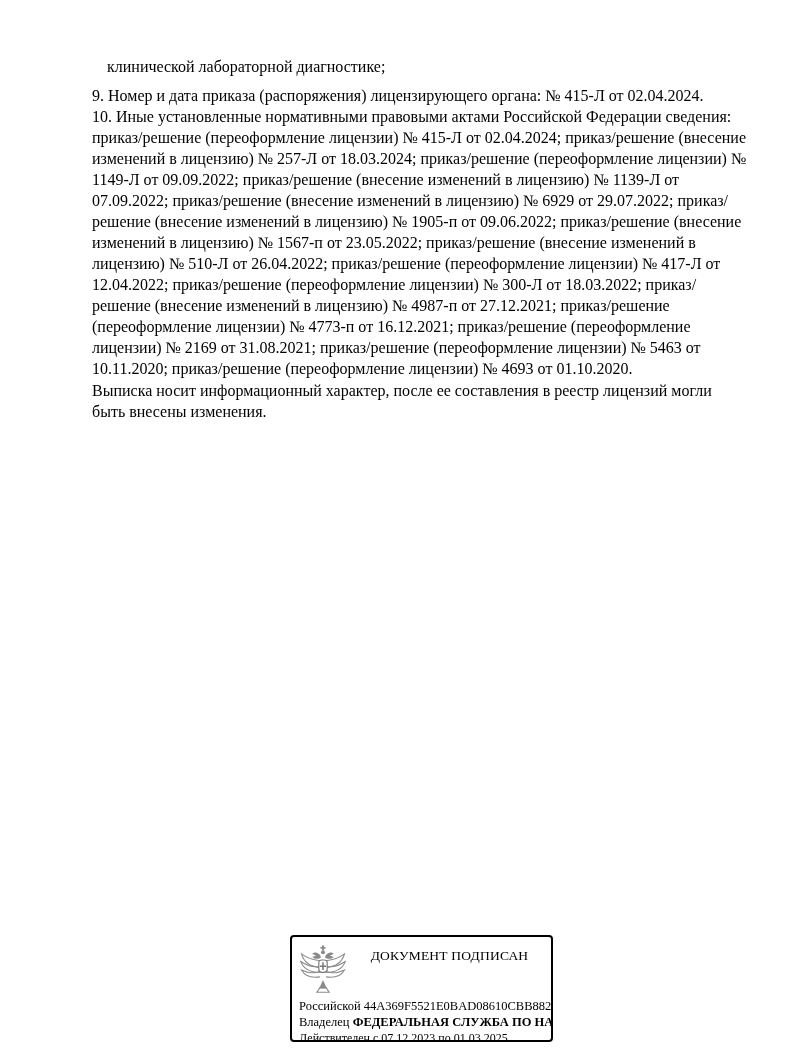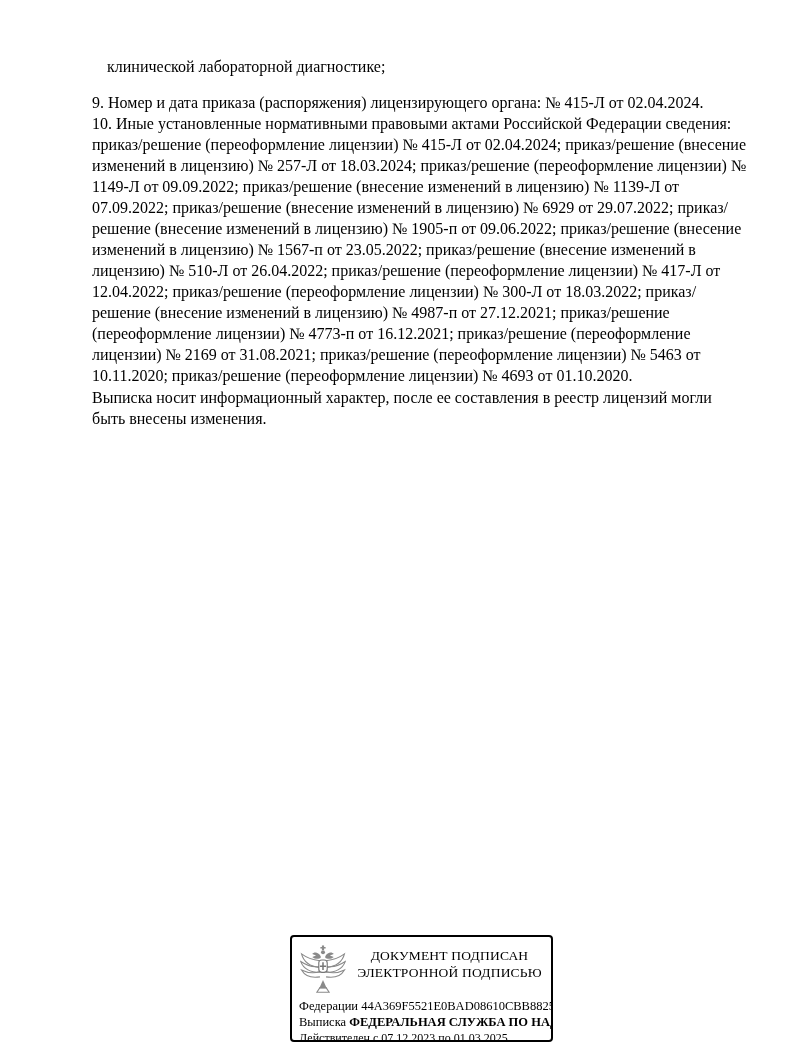--- a/index.html
+++ b/index.html
@@ -21,21 +21,21 @@
   .body-text {
     position: absolute;
     left: 92px;
     top: 56px;
     width: 660px;
     text-align: left;
   }
   .list-continuation {
     padding-left: 15px;
   }
-  .para-9 { margin-top: 15px; }
+  .para-9 { margin-top: 8px; }
   .para-10 { }
   .note { margin-top: 1px; width: 652px; }
 
   
   .stamp {
     position: absolute;
     left: 290px;
     top: 935px;
     width: 263px;
     height: 107px;
@@ -117,30 +117,29 @@
             <circle cx="30" cy="10" r="2.6"></circle>
             <path d="M30 46 L25 57 L35 57 Z"></path>
           </g>
           <rect x="24.5" y="20" width="11" height="16" rx="4" fill="#ffffff" stroke="#777777" stroke-width="1.5"></rect>
           <path d="M30 23 v10 M26 28 h8" stroke="#777777" stroke-width="2" fill="none"></path>
         </svg>
       </span>
 
       <span class="stamp-title">
         <div>ДОКУМЕНТ ПОДПИСАН</div>
-        <div>ЭЛЕКТРОННОЙ ПОДПИСЬЮ</div>
       </span>
 
     </div>
 
     <div class="stamp-lines">
 
-      <div class="stamp-line"><span>Федерации</span> <span>44A369F5521E0BAD08610CBB88257ED3</span></div>
+      <div class="stamp-line"><span>Российской</span> <span>44A369F5521E0BAD08610CBB88257ED3</span></div>
 
-      <div class="stamp-line"><span>Выписка</span> <span class="owner-value">ФЕДЕРАЛЬНАЯ СЛУЖБА ПО НАДЗОРУ В СФЕРЕ</span></div>
+      <div class="stamp-line"><span>Владелец</span> <span class="owner-value">ФЕДЕРАЛЬНАЯ СЛУЖБА ПО НАДЗОРУ В СФЕРЕ</span></div>
 
       <div class="stamp-line validity-line">Действителен с 07.12.2023 по 01.03.2025</div>
 
     </div>
 
   </div>
 
 </div>
 
 </body></html>

